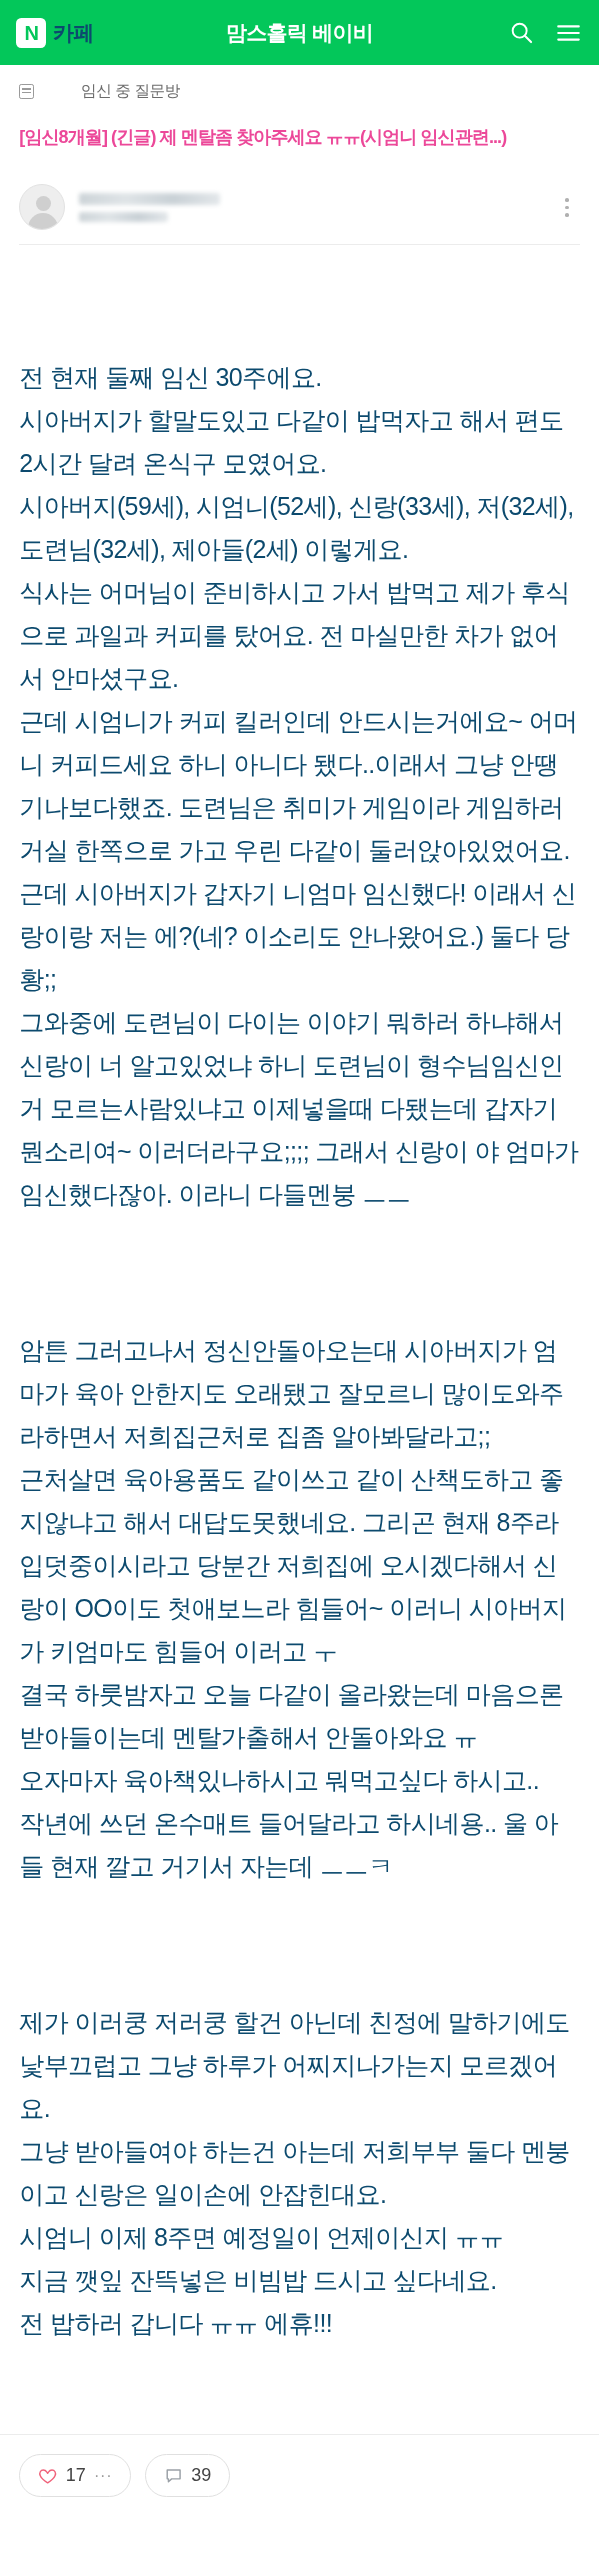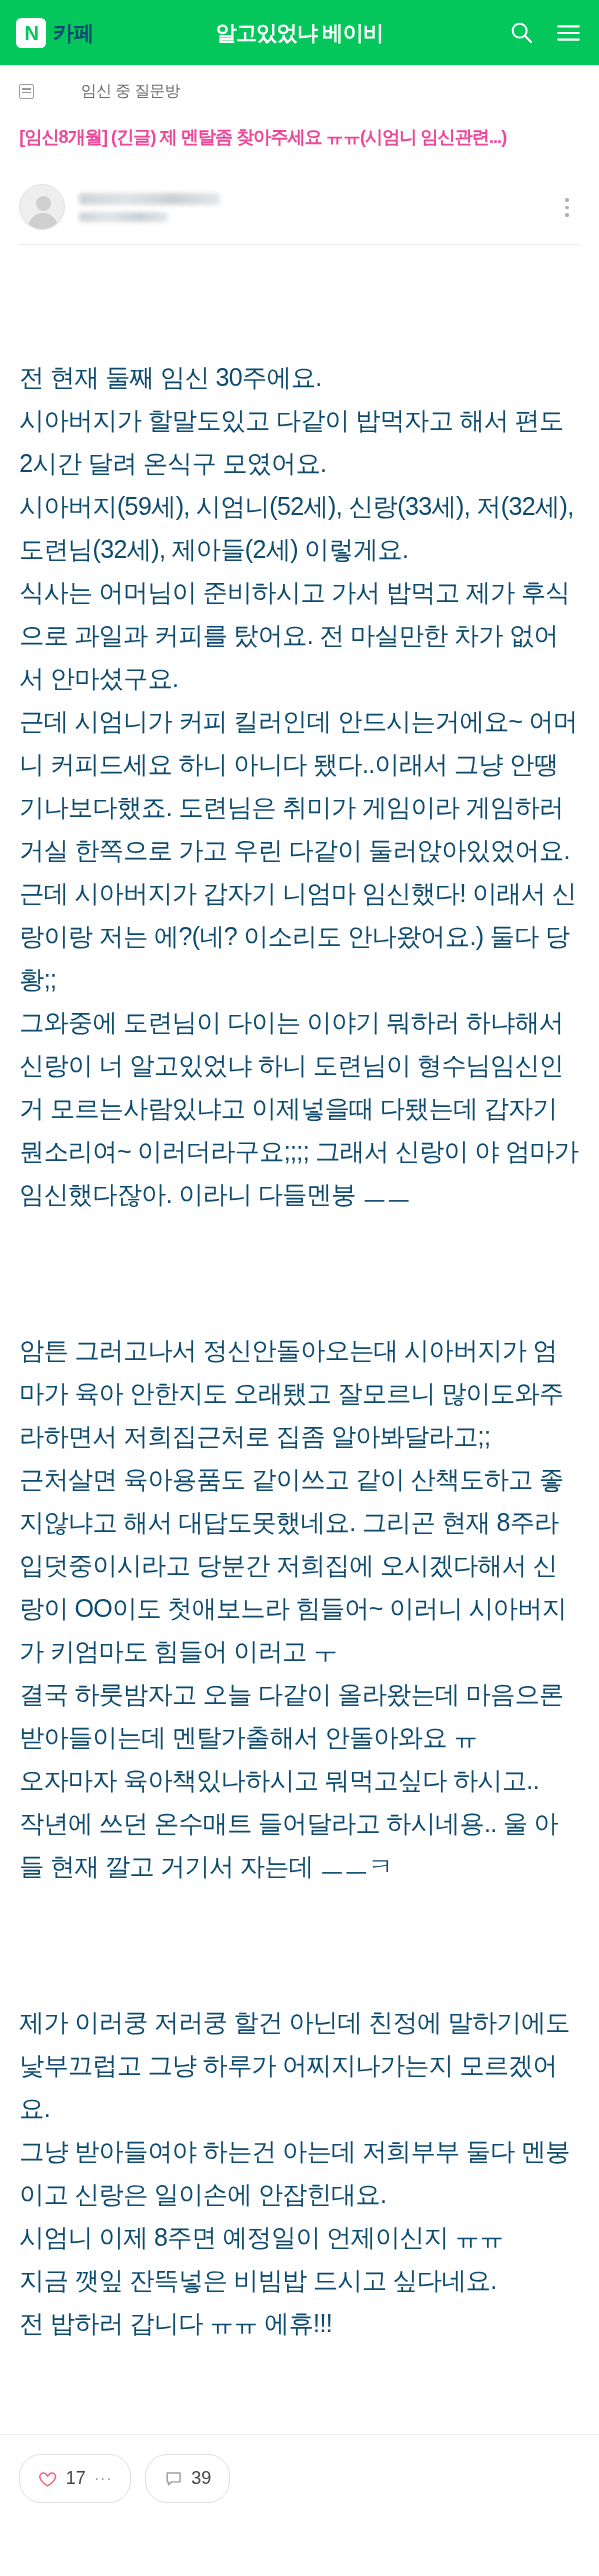--- a/index.html
+++ b/index.html
@@ -195,21 +195,21 @@
 
   
   .footer {
     border-top: 0.7px solid #ececec;
     padding: 19.3px 19.3px 25px 19.3px;
     display: flex;
     align-items: center;
     gap: 13.4px;
   }
   .pill {
-    height: 49px;
+    height: 43px;
     border: 0.7px solid #e0e0e0;
     border-radius: 22px;
     display: flex;
     align-items: center;
     gap: 8.2px;
     padding: 0 18px;
     background: #ffffff;
     cursor: pointer;
   }
   .pill .count {
@@ -225,21 +225,21 @@
   .bubble { width: 19.3px; height: 19.3px; display: block; }
 </style>
 </head>
 <body>
 
 <div class="appbar">
   <div class="appbar-left">
     <div class="naver-logo">N</div>
     <div class="cafe-word">카페</div>
   </div>
-  <div class="appbar-title">알고있었냐 베이비</div>
+  <div class="appbar-title">맘스홀릭 베이비</div>
   <div class="appbar-right">
     <div class="icon-btn search-icon">
       <svg width="25" height="25" viewBox="0 0 34 34" aria-hidden="true">
         <circle cx="14.5" cy="14.5" r="9.5" fill="none" stroke="#ffffff" stroke-width="2.6"></circle>
         <line x1="21.5" y1="21.5" x2="30" y2="30" stroke="#ffffff" stroke-width="2.8" stroke-linecap="round"></line>
       </svg>
     </div>
     <div class="icon-btn menu-icon">
       <svg width="25" height="22" viewBox="0 0 34 30" aria-hidden="true">
         <line x1="3" y1="6" x2="31" y2="6" stroke="#ffffff" stroke-width="2.8" stroke-linecap="round"></line>

